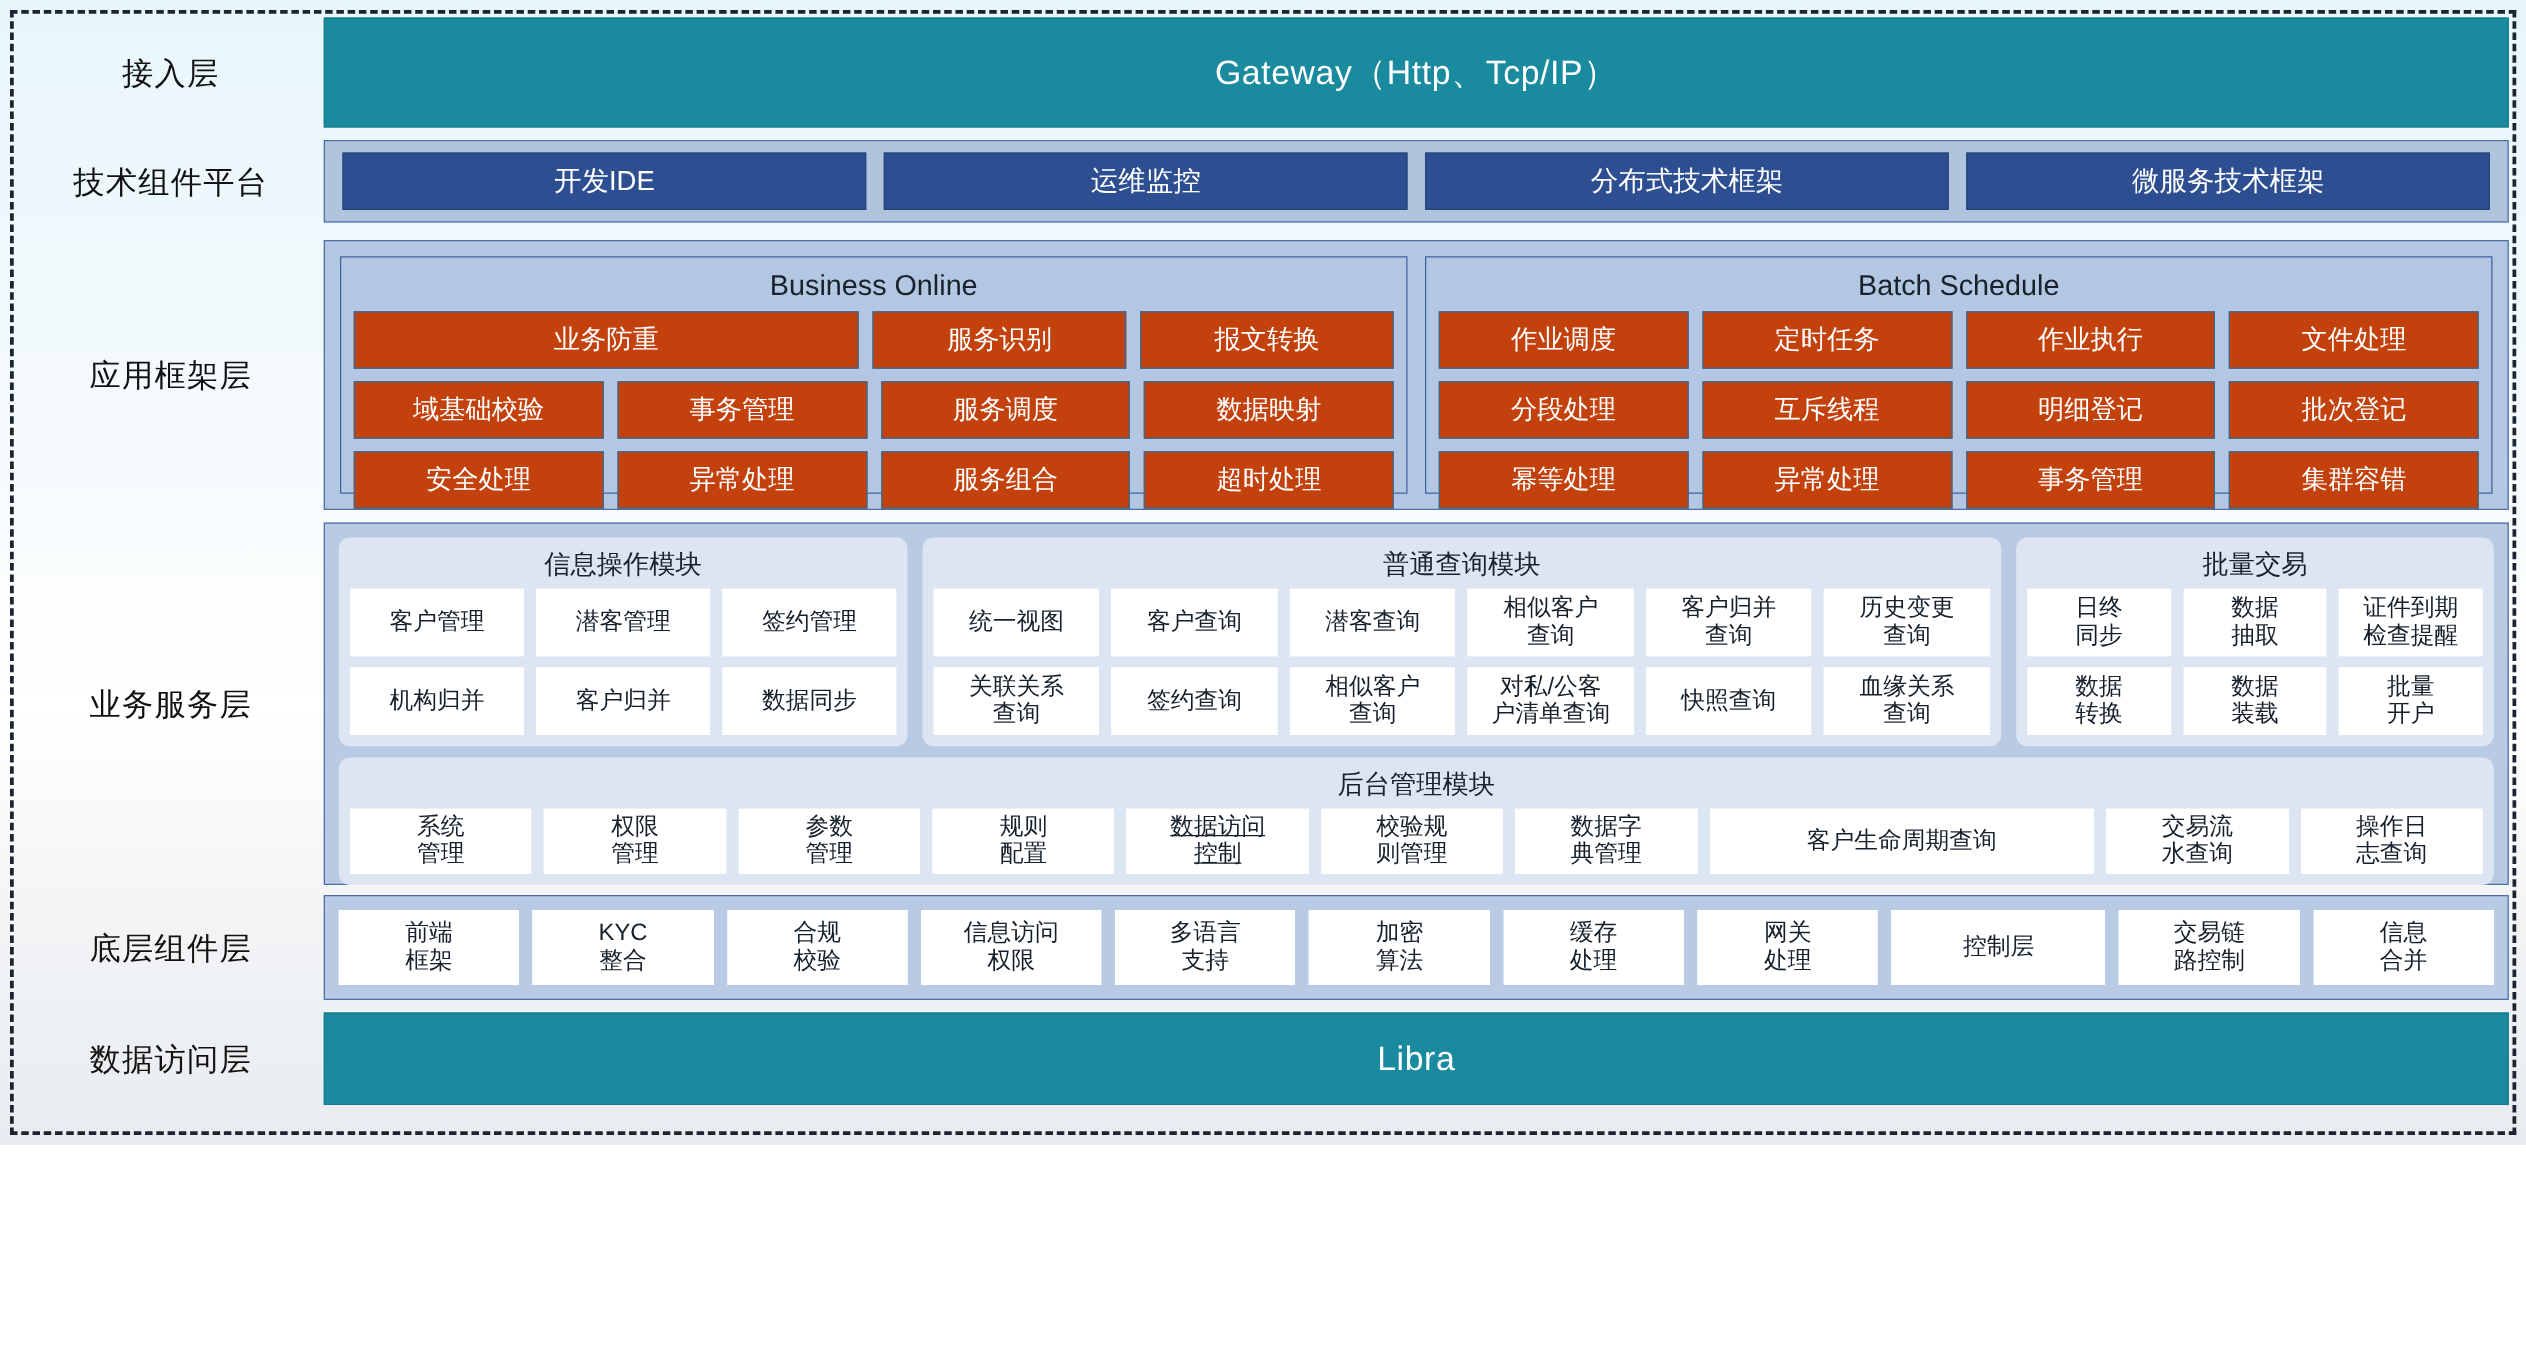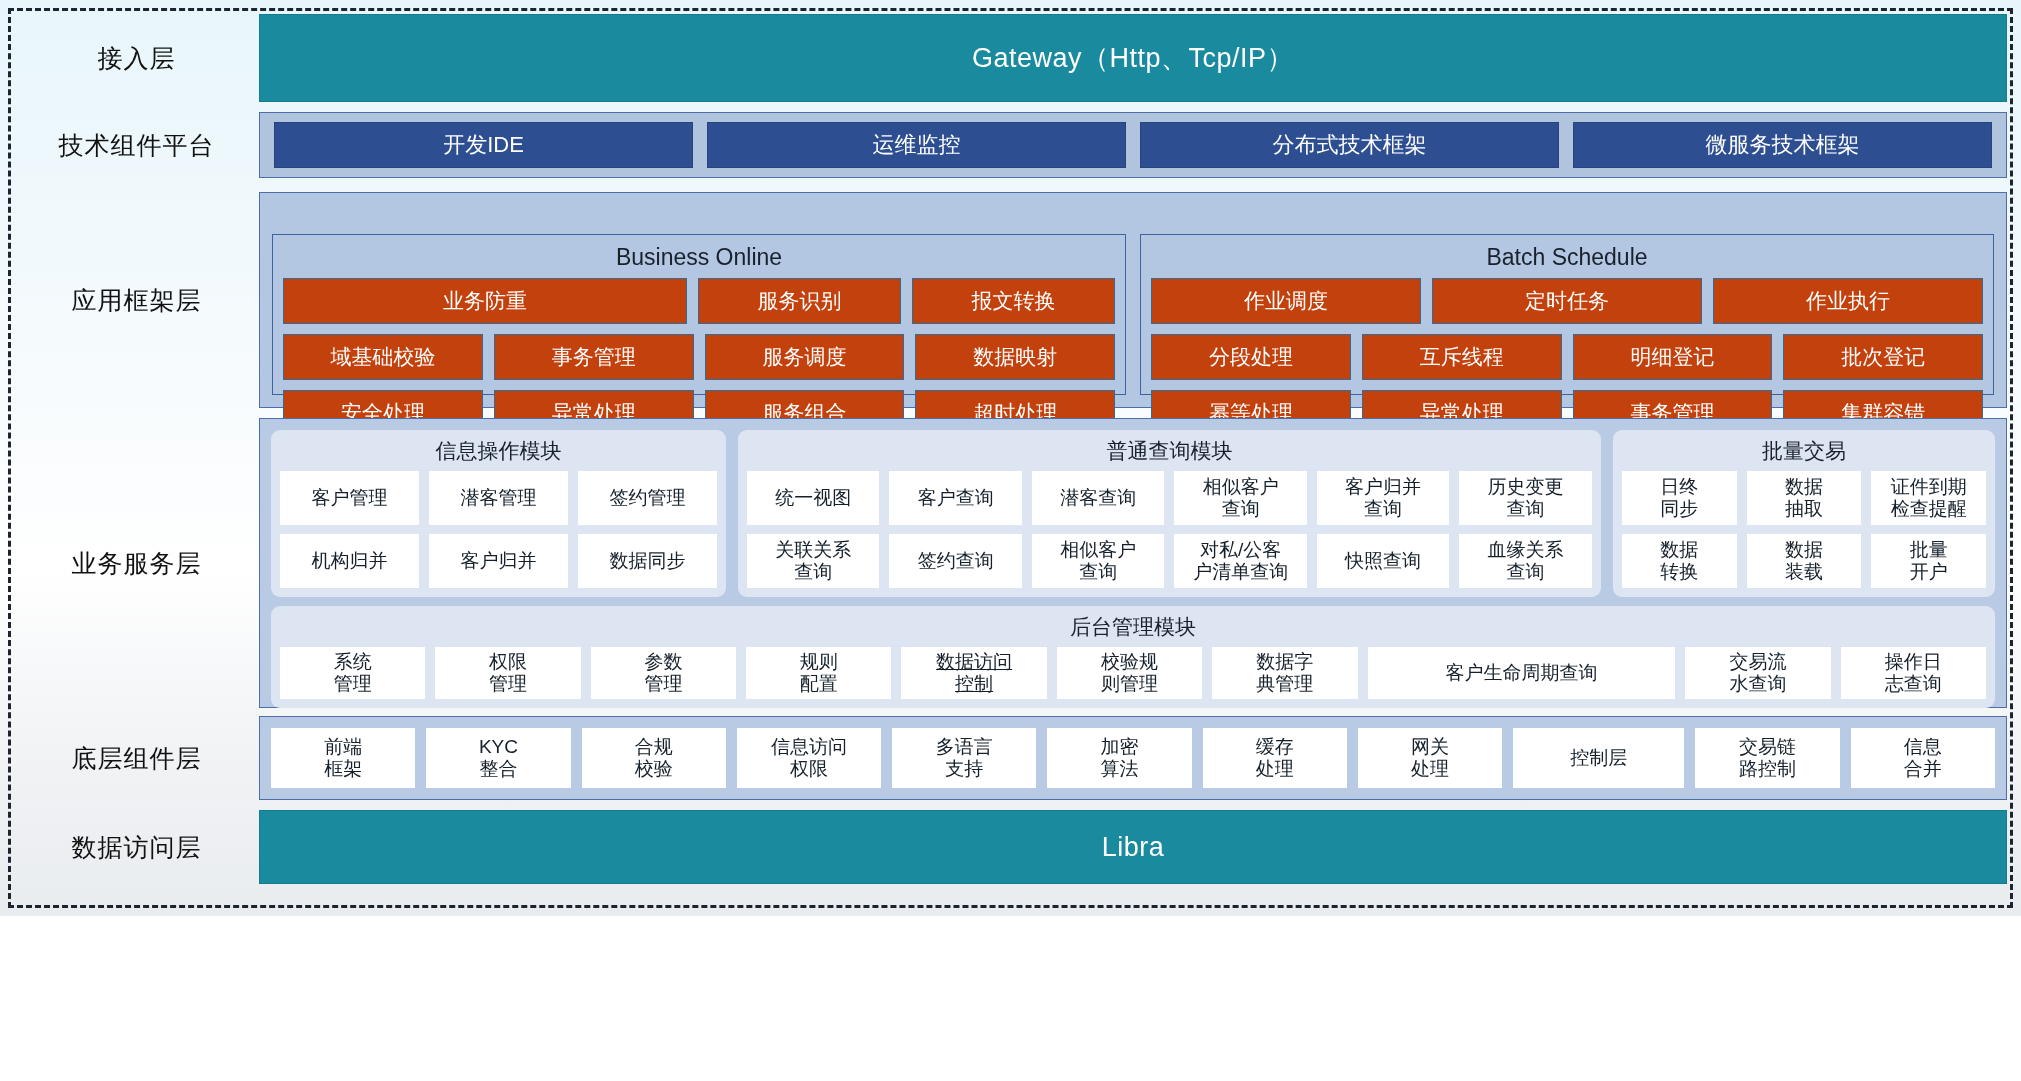--- a/index.html
+++ b/index.html
@@ -48,21 +48,21 @@
   }
 
   
   .appband{
     flex:1;background:#b4c7e2;border:1.5px solid #4d6ea6;
     display:flex;gap:14px;padding:12px;box-sizing:border-box;
   }
   .appgroup{
     flex:1;background:#b4c7e2;border:1.5px solid #3f63a0;
     padding:6px 10px 10px 10px;box-sizing:border-box;
-    display:flex;flex-direction:column;margin-top:29px;
+    display:flex;flex-direction:column;
   }
   .grouptitle{
     text-align:center;font-size:23px;color:#18212c;
     padding:3px 0 7px 0;font-weight:400;
   }
   .approw{display:flex;gap:11px;margin-bottom:10px;}
   .approw:last-child{margin-bottom:0;}
   .appcell{
     background:#c2410c;border:1px solid #336b97;color:#ffffff;
     font-size:21px;height:44px;display:flex;align-items:center;justify-content:center;
@@ -156,20 +156,21 @@
                 <div class="appcell" style="flex: 1 1 0%;">服务组合</div>
                 <div class="appcell" style="flex: 1 1 0%;">超时处理</div>
               </div>
             </div>
             <div class="appgroup">
               <div class="grouptitle">Batch Schedule</div>
               <div class="approw">
                 <div class="appcell" style="flex: 1 1 0%;">作业调度</div>
                 <div class="appcell" style="flex: 1 1 0%;">定时任务</div>
                 <div class="appcell" style="flex: 1 1 0%;">作业执行</div>
+                <div class="appcell" style="flex: 1 1 0%;">文件处理</div>
               </div>
               <div class="approw">
                 <div class="appcell" style="flex: 1 1 0%;">分段处理</div>
                 <div class="appcell" style="flex: 1 1 0%;">互斥线程</div>
                 <div class="appcell" style="flex: 1 1 0%;">明细登记</div>
                 <div class="appcell" style="flex: 1 1 0%;">批次登记</div>
               </div>
               <div class="approw">
                 <div class="appcell" style="flex: 1 1 0%;">幂等处理</div>
                 <div class="appcell" style="flex: 1 1 0%;">异常处理</div>

